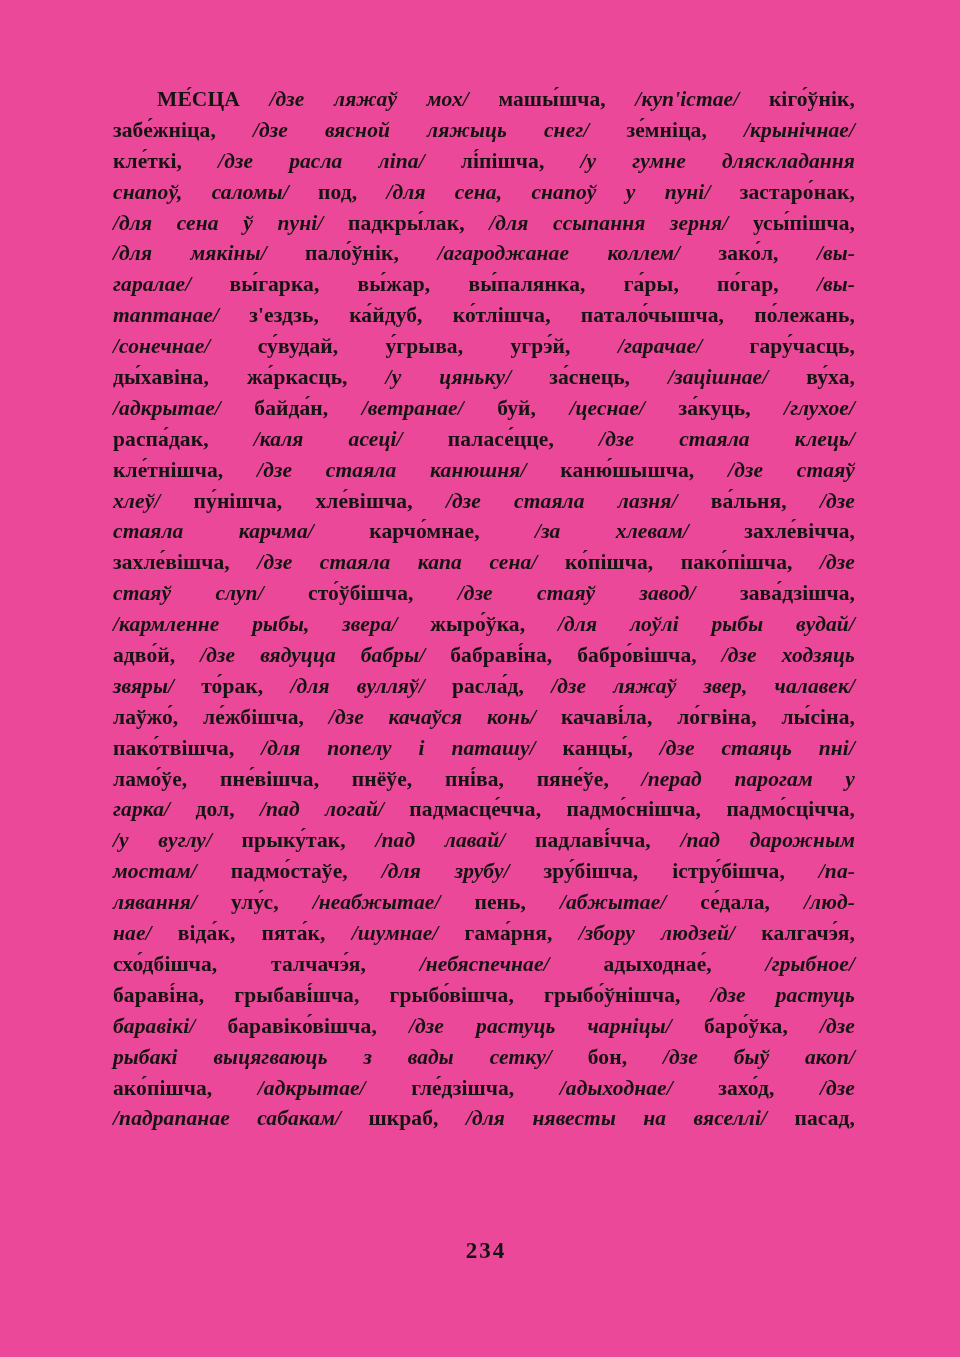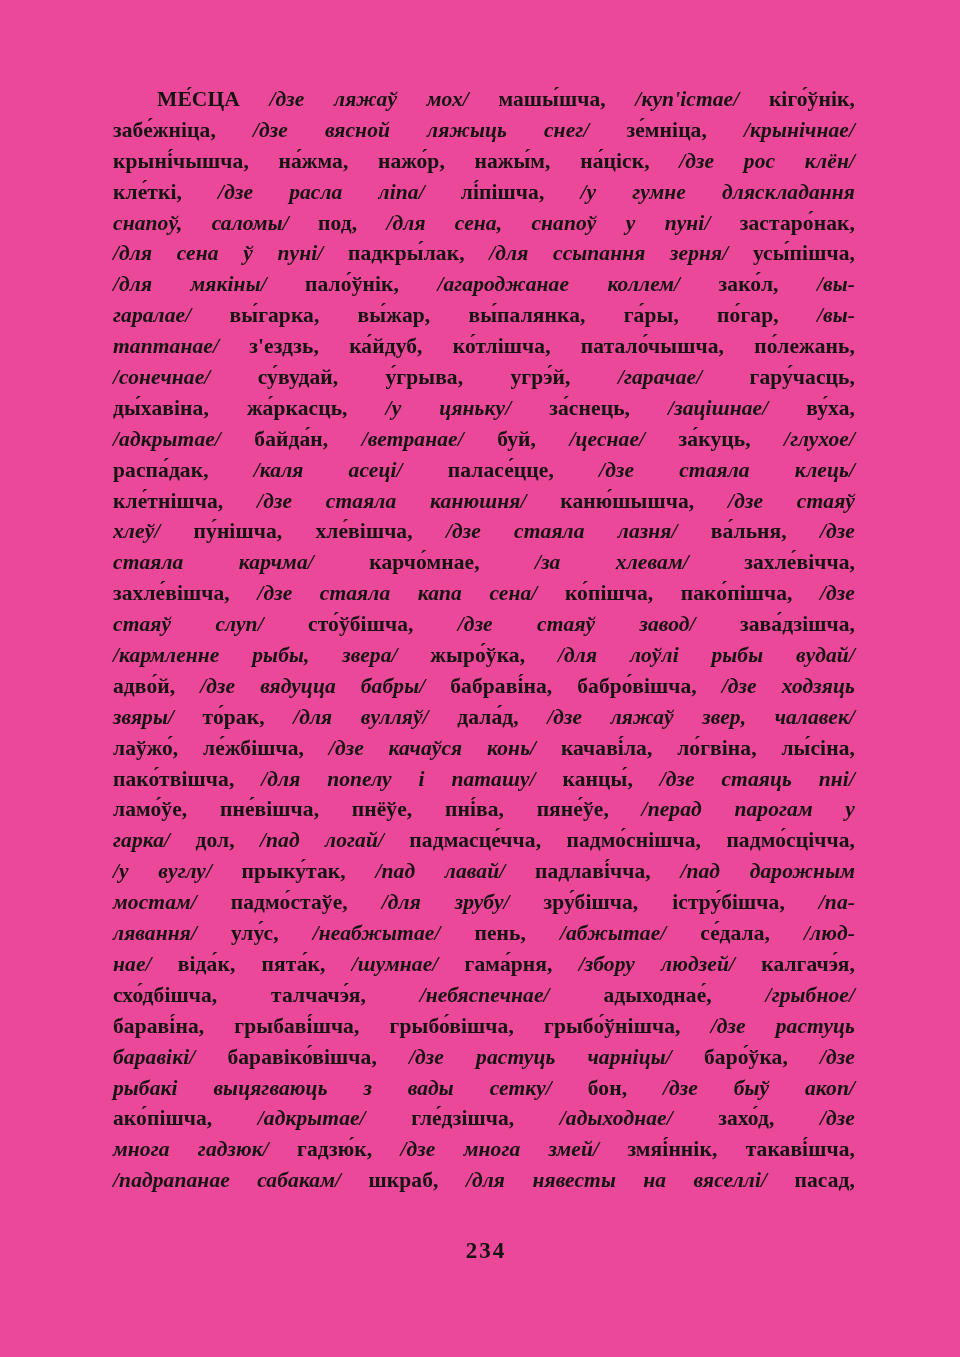--- a/index.html
+++ b/index.html
@@ -55,49 +55,47 @@
     letter-spacing: 2px;
   }
 </style>
 </head>
 <body>
 
 <div class="page">
   <div class="text-block" id="text-block">
       <div class="line indent"><span class="seg-roman">МЕ́СЦА </span><span class="seg-italic">/дзе ляжаў мох/ </span><span class="seg-roman">машы́шча, </span><span class="seg-italic">/куп'істае/ </span><span class="seg-roman">кіго́ўнік,</span></div>
       <div class="line"><span class="seg-roman">забе́жніца, </span><span class="seg-italic">/дзе вясной ляжыць снег/ </span><span class="seg-roman">зе́мніца, </span><span class="seg-italic">/крынічнае/</span></div>
-      <div class="line"><span class="seg-roman">крыні́чышча, на́жма, нажо́р, нажы́м, на́ціск, </span><span class="seg-italic">/дзе рос клён/</span></div>
       <div class="line"><span class="seg-roman">кле́ткі, </span><span class="seg-italic">/дзе расла ліпа/ </span><span class="seg-roman">лі́пішча, </span><span class="seg-italic">/у гумне дляскладання</span></div>
       <div class="line"><span class="seg-italic">снапоў, саломы/ </span><span class="seg-roman">под, </span><span class="seg-italic">/для сена, снапоў у пуні/ </span><span class="seg-roman">застаро́нак,</span></div>
       <div class="line"><span class="seg-italic">/для сена ў пуні/ </span><span class="seg-roman">падкры́лак, </span><span class="seg-italic">/для ссыпання зерня/ </span><span class="seg-roman">усы́пішча,</span></div>
       <div class="line"><span class="seg-italic">/для мякіны/ </span><span class="seg-roman">пало́ўнік, </span><span class="seg-italic">/агароджанае коллем/ </span><span class="seg-roman">зако́л, </span><span class="seg-italic">/вы-</span></div>
       <div class="line"><span class="seg-italic">гаралае/ </span><span class="seg-roman">вы́гарка, вы́жар, вы́палянка, га́ры, по́гар, </span><span class="seg-italic">/вы-</span></div>
       <div class="line"><span class="seg-italic">таптанае/ </span><span class="seg-roman">з'ездзь, ка́йдуб, ко́тлішча, патало́чышча, по́лежань,</span></div>
       <div class="line"><span class="seg-italic">/сонечнае/ </span><span class="seg-roman">су́вудай, у́грыва, угрэ́й, </span><span class="seg-italic">/гарачае/ </span><span class="seg-roman">гару́часць,</span></div>
       <div class="line"><span class="seg-roman">ды́хавіна, жа́ркасць, </span><span class="seg-italic">/у цяньку/ </span><span class="seg-roman">за́снець, </span><span class="seg-italic">/зацішнае/ </span><span class="seg-roman">ву́ха,</span></div>
       <div class="line"><span class="seg-italic">/адкрытае/ </span><span class="seg-roman">байда́н, </span><span class="seg-italic">/ветранае/ </span><span class="seg-roman">буй, </span><span class="seg-italic">/цеснае/ </span><span class="seg-roman">за́куць, </span><span class="seg-italic">/глухое/</span></div>
       <div class="line"><span class="seg-roman">распа́дак, </span><span class="seg-italic">/каля асеці/ </span><span class="seg-roman">паласе́цце, </span><span class="seg-italic">/дзе стаяла клець/</span></div>
       <div class="line"><span class="seg-roman">кле́тнішча, </span><span class="seg-italic">/дзе стаяла канюшня/ </span><span class="seg-roman">каню́шышча, </span><span class="seg-italic">/дзе стаяў</span></div>
       <div class="line"><span class="seg-italic">хлеў/ </span><span class="seg-roman">пу́нішча, хле́вішча, </span><span class="seg-italic">/дзе стаяла лазня/ </span><span class="seg-roman">ва́льня, </span><span class="seg-italic">/дзе</span></div>
       <div class="line"><span class="seg-italic">стаяла карчма/ </span><span class="seg-roman">карчо́мнае, </span><span class="seg-italic">/за хлевам/ </span><span class="seg-roman">захле́вічча,</span></div>
       <div class="line"><span class="seg-roman">захле́вішча, </span><span class="seg-italic">/дзе стаяла капа сена/ </span><span class="seg-roman">ко́пішча, пако́пішча, </span><span class="seg-italic">/дзе</span></div>
       <div class="line"><span class="seg-italic">стаяў слуп/ </span><span class="seg-roman">сто́ўбішча, </span><span class="seg-italic">/дзе стаяў завод/ </span><span class="seg-roman">зава́дзішча,</span></div>
       <div class="line"><span class="seg-italic">/кармленне рыбы, звера/ </span><span class="seg-roman">жыро́ўка, </span><span class="seg-italic">/для лоўлі рыбы вудай/</span></div>
       <div class="line"><span class="seg-roman">адво́й, </span><span class="seg-italic">/дзе вядуцца бабры/ </span><span class="seg-roman">бабраві́на, бабро́вішча, </span><span class="seg-italic">/дзе ходзяць</span></div>
-      <div class="line"><span class="seg-italic">звяры/ </span><span class="seg-roman">то́рак, </span><span class="seg-italic">/для вулляў/ </span><span class="seg-roman">дала́д, </span><span class="seg-italic">/дзе ляжаў звер, чалавек/</span></div>
+      <div class="line"><span class="seg-italic">звяры/ </span><span class="seg-roman">то́рак, </span><span class="seg-italic">/для вулляў/ </span><span class="seg-roman">расла́д, </span><span class="seg-italic">/дзе ляжаў звер, чалавек/</span></div>
       <div class="line"><span class="seg-roman">лаўжо́, ле́жбішча, </span><span class="seg-italic">/дзе качаўся конь/ </span><span class="seg-roman">качаві́ла, ло́гвіна, лы́сіна,</span></div>
       <div class="line"><span class="seg-roman">пако́твішча, </span><span class="seg-italic">/для попелу і паташу/ </span><span class="seg-roman">канцы́, </span><span class="seg-italic">/дзе стаяць пні/</span></div>
       <div class="line"><span class="seg-roman">ламо́ўе, пне́вішча, пнёўе, пні́ва, пяне́ўе, </span><span class="seg-italic">/перад парогам у</span></div>
       <div class="line"><span class="seg-italic">гарка/ </span><span class="seg-roman">дол, </span><span class="seg-italic">/пад логай/ </span><span class="seg-roman">падмасце́чча, падмо́снішча, падмо́сцічча,</span></div>
       <div class="line"><span class="seg-italic">/у вуглу/ </span><span class="seg-roman">прыку́так, </span><span class="seg-italic">/пад лавай/ </span><span class="seg-roman">падлаві́чча, </span><span class="seg-italic">/пад дарожным</span></div>
       <div class="line"><span class="seg-italic">мостам/ </span><span class="seg-roman">падмо́стаўе, </span><span class="seg-italic">/для зрубу/ </span><span class="seg-roman">зру́бішча, істру́бішча, </span><span class="seg-italic">/па-</span></div>
       <div class="line"><span class="seg-italic">лявання/ </span><span class="seg-roman">улу́с, </span><span class="seg-italic">/неабжытае/ </span><span class="seg-roman">пень, </span><span class="seg-italic">/абжытае/ </span><span class="seg-roman">се́дала, </span><span class="seg-italic">/люд-</span></div>
       <div class="line"><span class="seg-italic">нае/ </span><span class="seg-roman">віда́к, пята́к, </span><span class="seg-italic">/шумнае/ </span><span class="seg-roman">гама́рня, </span><span class="seg-italic">/збору людзей/ </span><span class="seg-roman">калгачэ́я,</span></div>
       <div class="line"><span class="seg-roman">схо́дбішча, талчачэ́я, </span><span class="seg-italic">/небяспечнае/ </span><span class="seg-roman">адыходнае́, </span><span class="seg-italic">/грыбное/</span></div>
       <div class="line"><span class="seg-roman">бараві́на, грыбаві́шча, грыбо́вішча, грыбо́ўнішча, </span><span class="seg-italic">/дзе растуць</span></div>
       <div class="line"><span class="seg-italic">баравікі/ </span><span class="seg-roman">баравіко́вішча, </span><span class="seg-italic">/дзе растуць чарніцы/ </span><span class="seg-roman">баро́ўка, </span><span class="seg-italic">/дзе</span></div>
       <div class="line"><span class="seg-italic">рыбакі выцягваюць з вады сетку/ </span><span class="seg-roman">бон, </span><span class="seg-italic">/дзе быў акоп/</span></div>
       <div class="line"><span class="seg-roman">ако́пішча, </span><span class="seg-italic">/адкрытае/ </span><span class="seg-roman">гле́дзішча, </span><span class="seg-italic">/адыходнае/ </span><span class="seg-roman">захо́д, </span><span class="seg-italic">/дзе</span></div>
-      <div class="line"><span class="seg-italic">многа гадзюк/ </span><span class="seg-roman">гадзю́к, </span><span class="seg-italic">/дзе многа змей/ </span><span class="seg-roman">змяі́ннік, такаві́шча,</span></div>
       <div class="line"><span class="seg-italic">/падрапанае сабакам/ </span><span class="seg-roman">шкраб, </span><span class="seg-italic">/для нявесты на вяселлі/ </span><span class="seg-roman">пасад,</span></div>
     </div>
   <div class="page-number">234</div>
 </div>
 
 </body></html>

